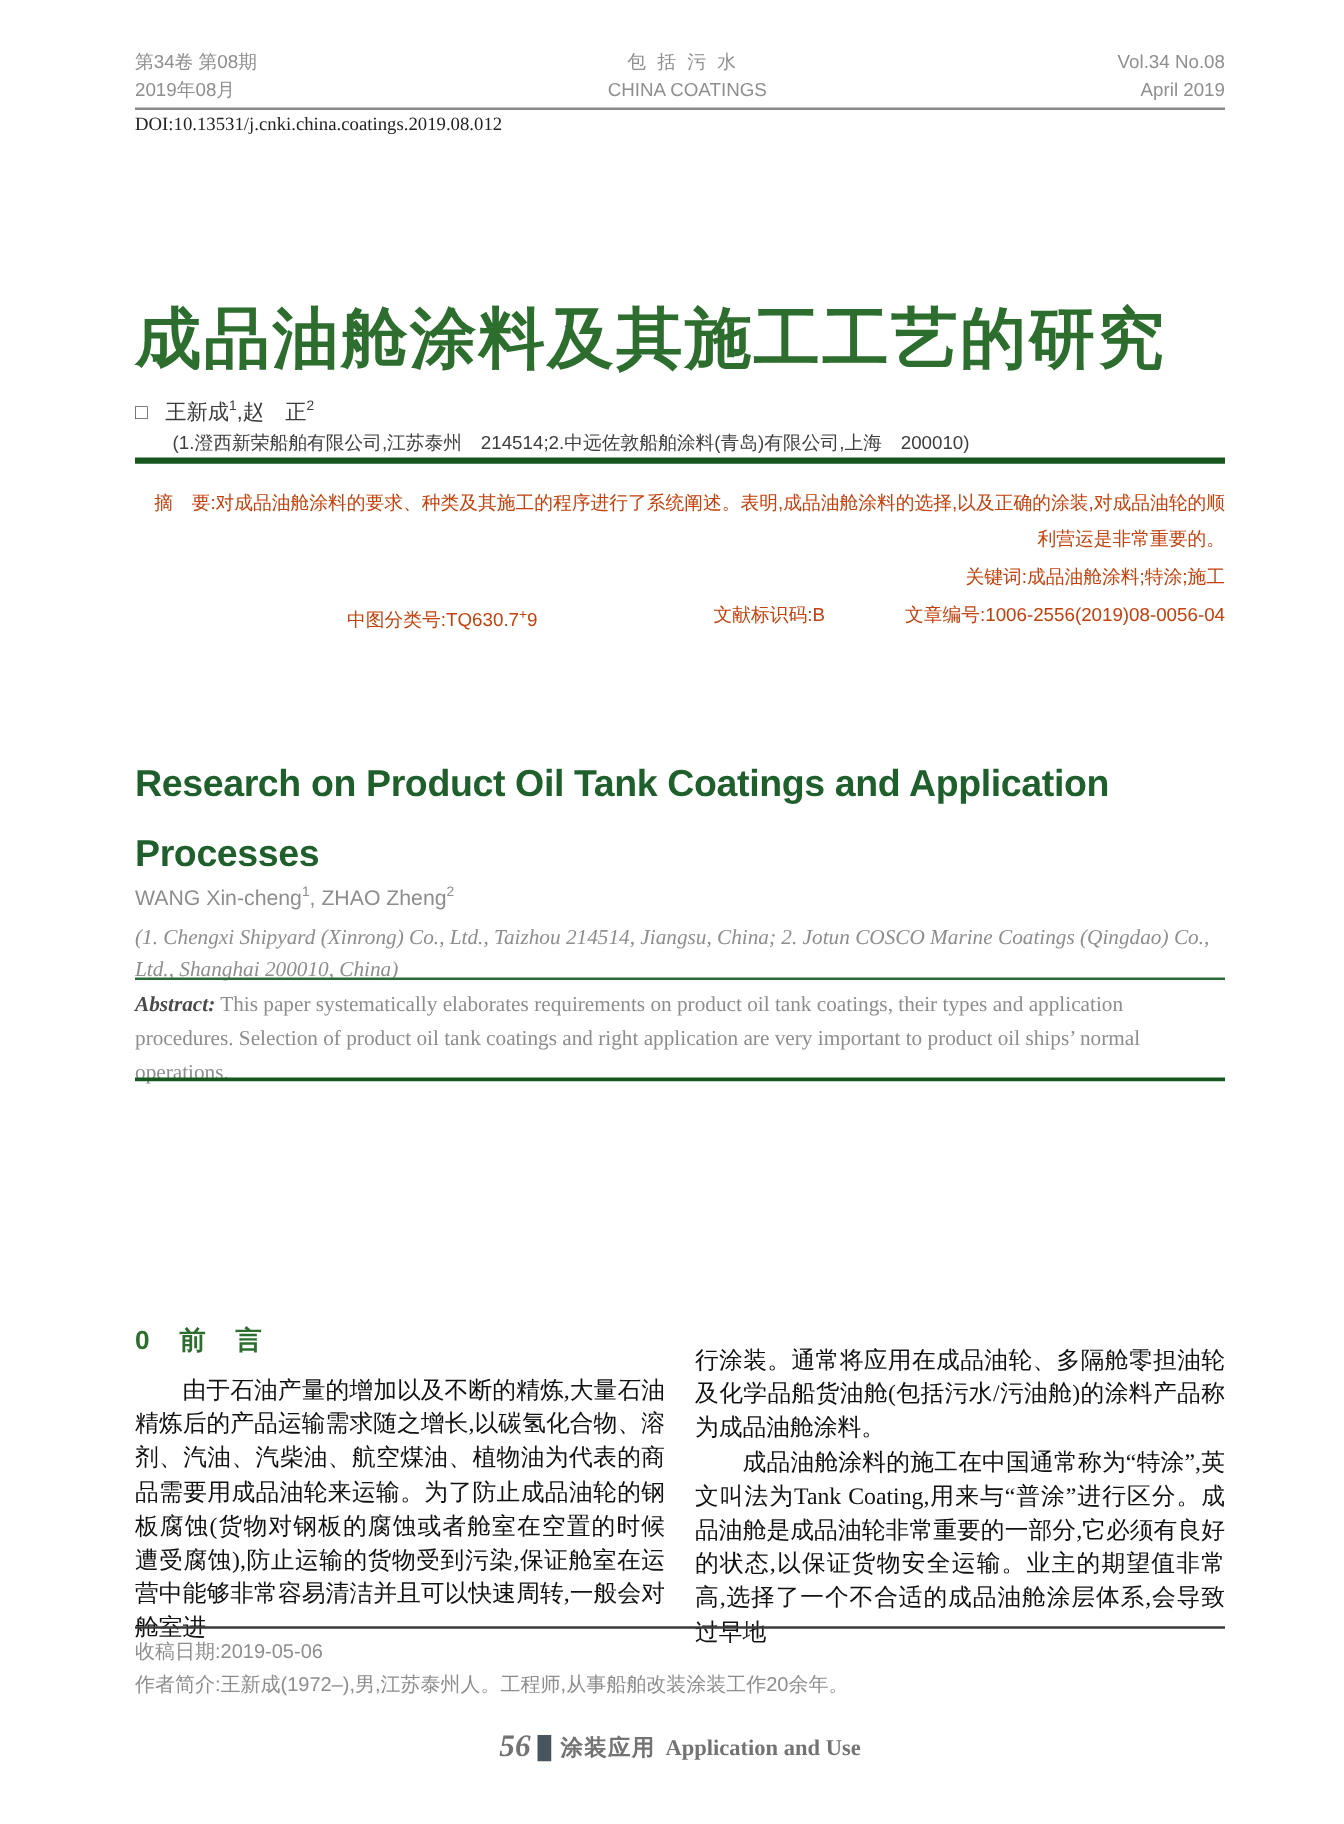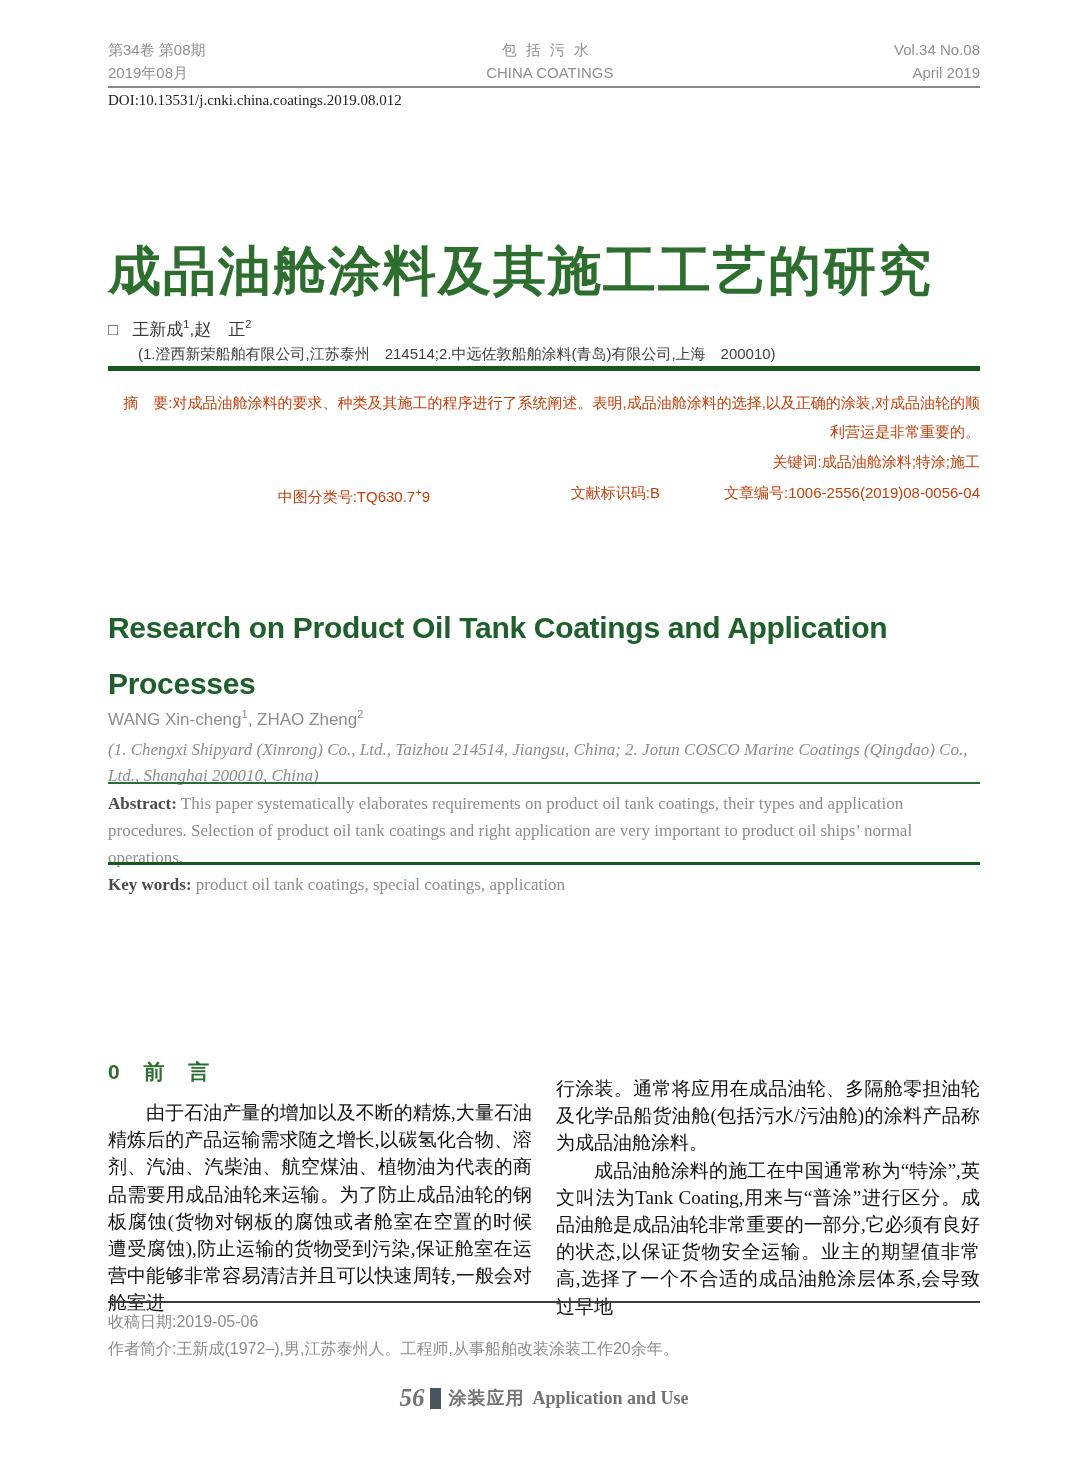--- a/index.html
+++ b/index.html
@@ -37,21 +37,21 @@
 
   
   .en-title { top:600px; font-size:30px; line-height:56px; font-weight:800;
               color:#1e5f2c; letter-spacing:-0.3px; white-space:nowrap; }
   .en-authors { top:708px; font-size:17px; color:#8d8d8d; }
   .en-affil { top:737px; font-family:"Liberation Serif", serif; font-style:italic;
               font-size:17px; line-height:26px; color:#8d8d8d; }
   .en-rule-thin { top:782px; height:2px; background:#2a6b37; }
   .en-abs { top:790px; font-family:"Liberation Serif", serif; font-size:17px;
             line-height:27px; color:#8d8d8d; }
-  .en-abs b { color:#4a4a4a; }
+  .en-abs b { color:#4a4a4a;font-style:italic; }
   .en-rule-thick { top:862px; height:3px; background:#16571f; }
 
   
   .body-cols { top:1058px; display:flex; gap:24px; }
   .col { width:427px; }
   .sec-heading { font-size:21px; font-weight:700; color:#2d6e2f;
                  word-spacing:18px; margin-bottom:13px; }
   .body-para { font-size:19px; line-height:27.2px; color:#111;
                text-align:justify; font-family:"Liberation Serif", serif; }
   .indent { text-indent:2em; }
@@ -128,23 +128,20 @@
     <span>WANG Xin-cheng</span><sup>1</sup><span>, ZHAO Zheng</span><sup>2</sup>
   </div>
   <div class="content en-affil">(1. Chengxi Shipyard (Xinrong) Co., Ltd., Taizhou 214514, Jiangsu, China; 2. Jotun COSCO Marine Coatings (Qingdao) Co., Ltd., Shanghai 200010, China)</div>
 
   <div class="content en-rule-thin"></div>
 
   <div class="content en-abs">
     <div>
       <b>Abstract:</b><span> This paper systematically elaborates requirements on product oil tank coatings, their types and application procedures. Selection of product oil tank coatings and right application are very important to product oil ships’ normal operations.</span>
     </div>
-    <div>
-      <b>Key words:</b><span> product oil tank coatings, special coatings, application</span>
-    </div>
   </div>
 
   <div class="content en-rule-thick"></div>
 
   <div class="content body-cols">
     <div class="col">
       <div class="sec-heading">0 前 言</div>
       <p class="body-para indent">由于石油产量的增加以及不断的精炼,大量石油精炼后的产品运输需求随之增长,以碳氢化合物、溶剂、汽油、汽柴油、航空煤油、植物油为代表的商品需要用成品油轮来运输。为了防止成品油轮的钢板腐蚀(货物对钢板的腐蚀或者舱室在空置的时候遭受腐蚀),防止运输的货物受到污染,保证舱室在运营中能够非常容易清洁并且可以快速周转,一般会对舱室进</p>
     </div>
     <div class="col col-right">

